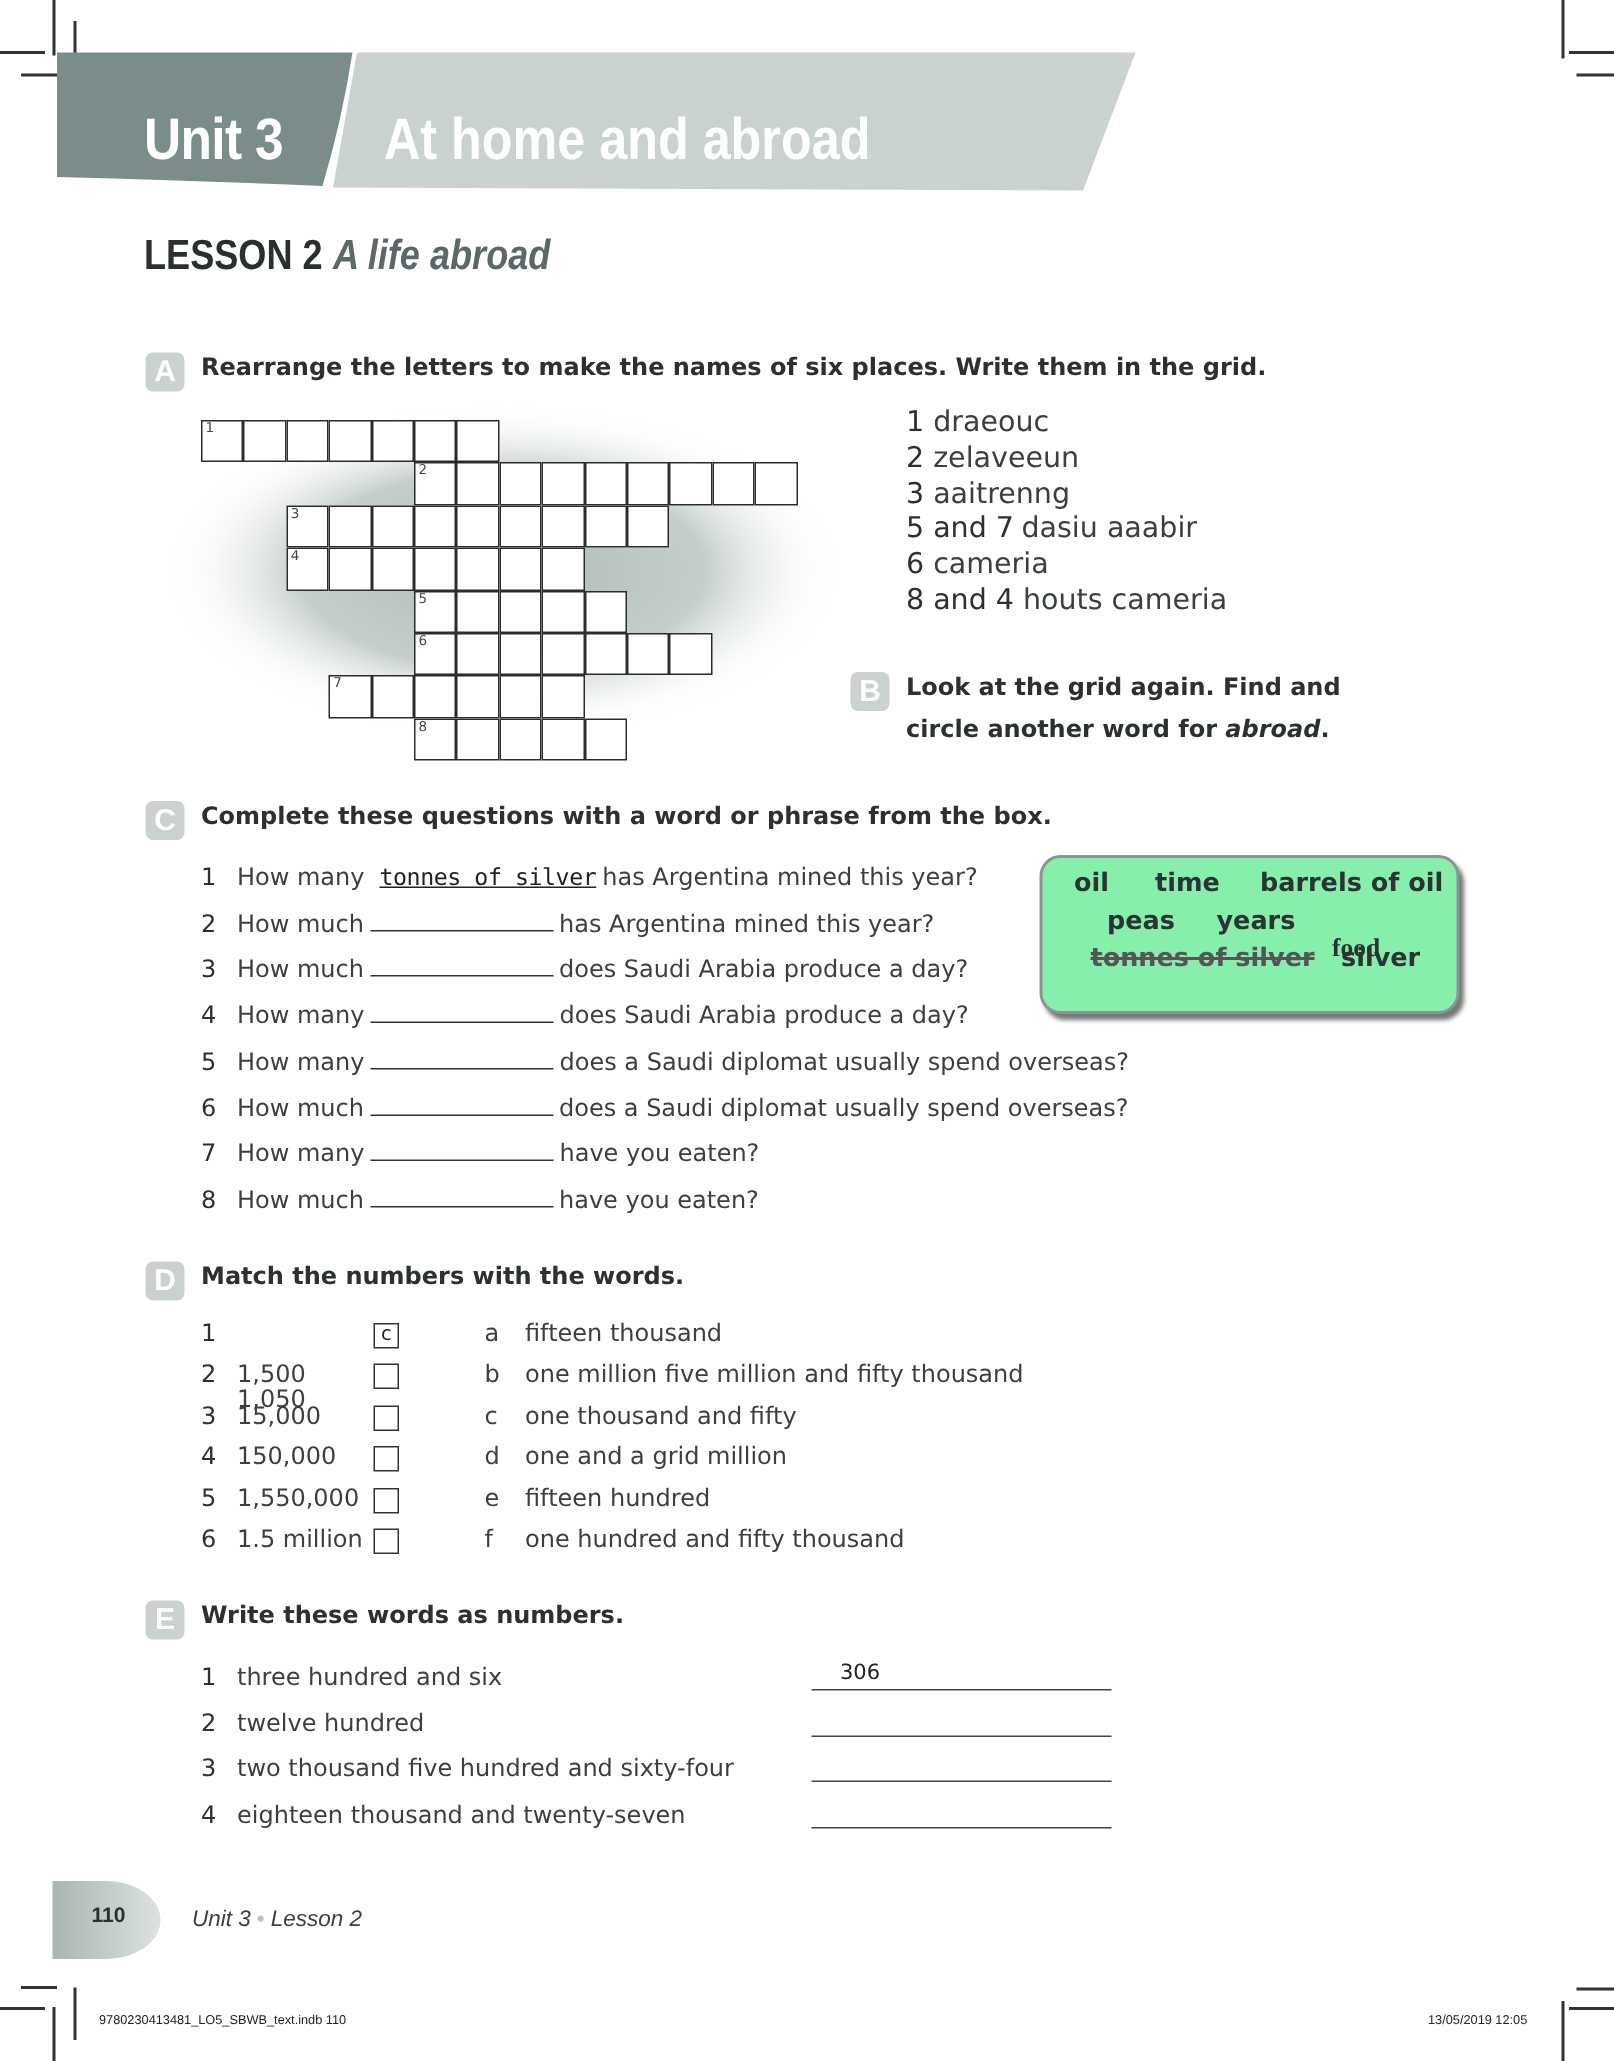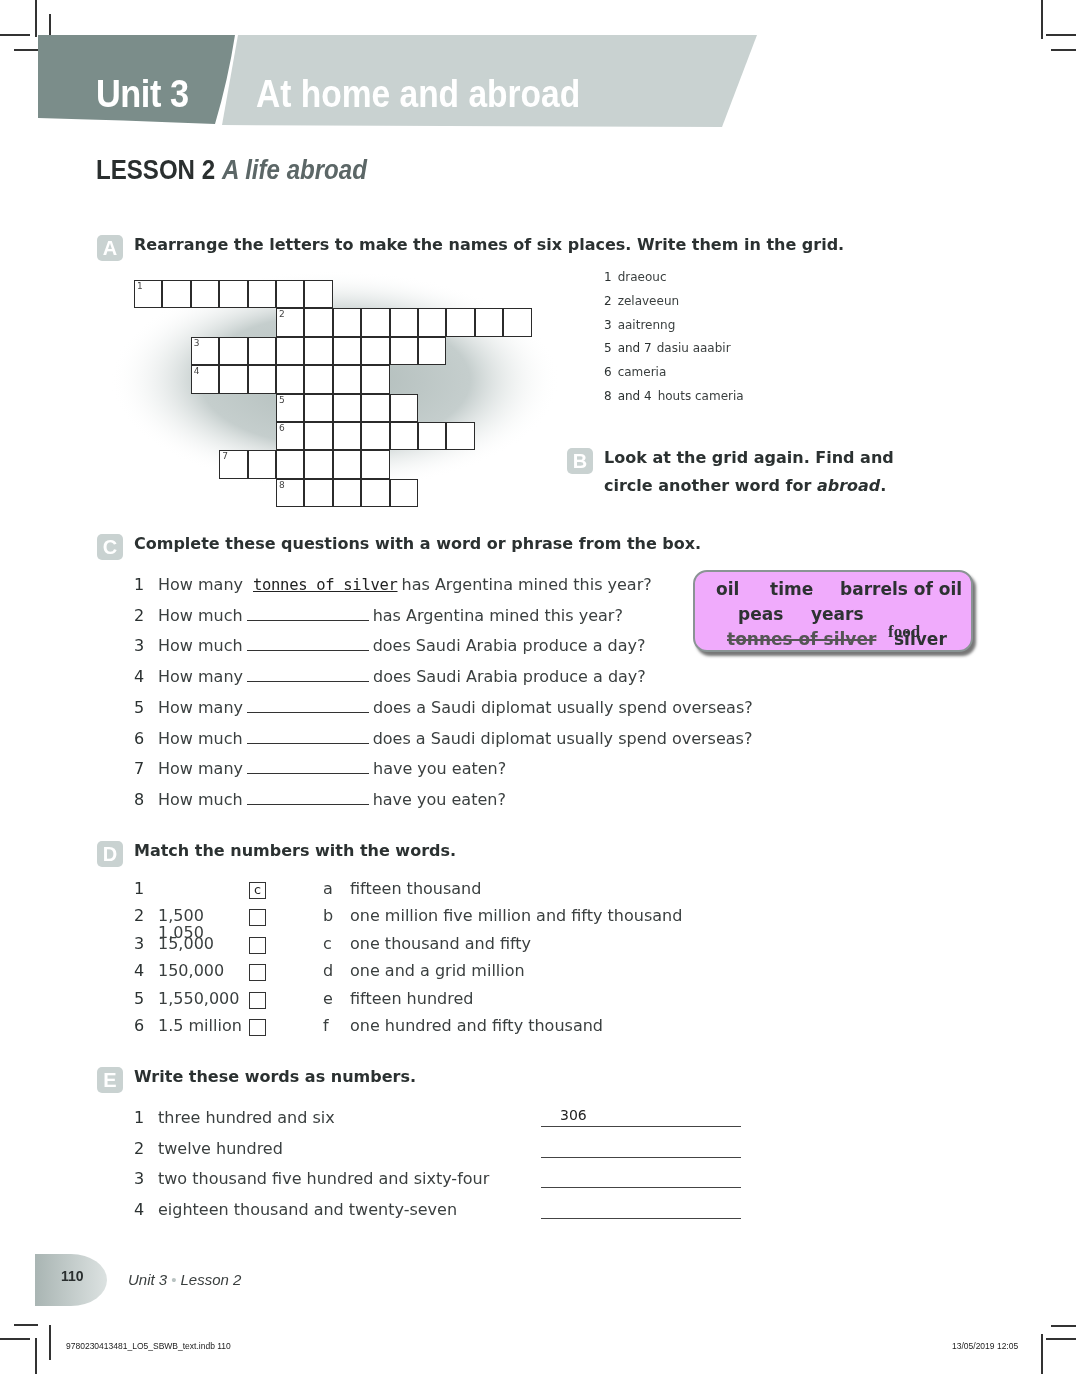--- a/index.html
+++ b/index.html
@@ -31,30 +31,30 @@
   .body-text { font-family: "DejaVu Sans", sans-serif; font-size: 16px; color: #3a3f3f; }
   .row { position: absolute; white-space: nowrap; }
   .num { position: absolute; font-size: 16px; color: #2b3131; }
 
   
   #crossword { position: absolute; left: 0; top: 0; }
   .cell { position: absolute; width: 28.4px; height: 28.4px; box-sizing: border-box;
           border: 1.4px solid #2b2b2b; background: #ffffff; }
   .cell .cn { position: absolute; left: 2px; top: 0px; font-size: 9px; color: #444; font-family: "DejaVu Sans", sans-serif; }
 
-  .clue { position: absolute; left: 604px; font-size: 12px; color: #3a3f3f; white-space: nowrap; }
+  .clue { position: absolute; left: 604px; font-size: 19px; color: #3a3f3f; white-space: nowrap; }
   .clue .cnum { color: #2b3131; margin-right: 6px; }
   .clue .and { color: #2b3131; }
 
   .blank { display: inline-block; width: 122px; border-bottom: 1.5px solid #333; height: 1px; vertical-align: baseline; margin: 0 4px 0 4px; }
   .answer-hand { font-family: "DejaVu Sans Mono", monospace; text-decoration: underline; color: #222; margin: 0 4px; font-size: 15.5px; letter-spacing: -0.3px; }
 
   
-  .wordbox { position: absolute; left: 693px; top: 570px; width: 280px; height: 82px; border-radius: 14px;
-             background: #f0abfc; border: 2px solid #8a9494; box-shadow: 3px 4px 3px #777; box-sizing: border-box; }
+  .wordbox { position: absolute; left: 693px; top: 570px; width: 280px; height: 106px; border-radius: 14px;
+             background: #86efac; border: 2px solid #8a9494; box-shadow: 3px 4px 3px #777; box-sizing: border-box; }
   .wb-word { position: absolute; font-weight: bold; font-size: 17px; color: #2d3232; white-space: nowrap; }
   .strike { text-decoration: line-through; text-decoration-thickness: 2px; color: #555; }
 
   .check { position: absolute; width: 17px; height: 17px; border: 1.6px solid #333; box-sizing: border-box;
            font-size: 13px; line-height: 14px; text-align: center; font-family: "DejaVu Sans Mono", monospace; color: #222; }
 
   .ans-line { position: absolute; left: 541px; width: 200px; border-bottom: 1.6px solid #444; height: 1px; }
   .ans-val { position: absolute; left: 560px; font-size: 14px; color: #222; font-family: "DejaVu Sans", sans-serif; }
 
   .page-num-bubble { position: absolute; left: 35px; top: 1254px; width: 72px; height: 52px; border-radius: 0 36px 36px 0 / 0 26px 26px 0;

